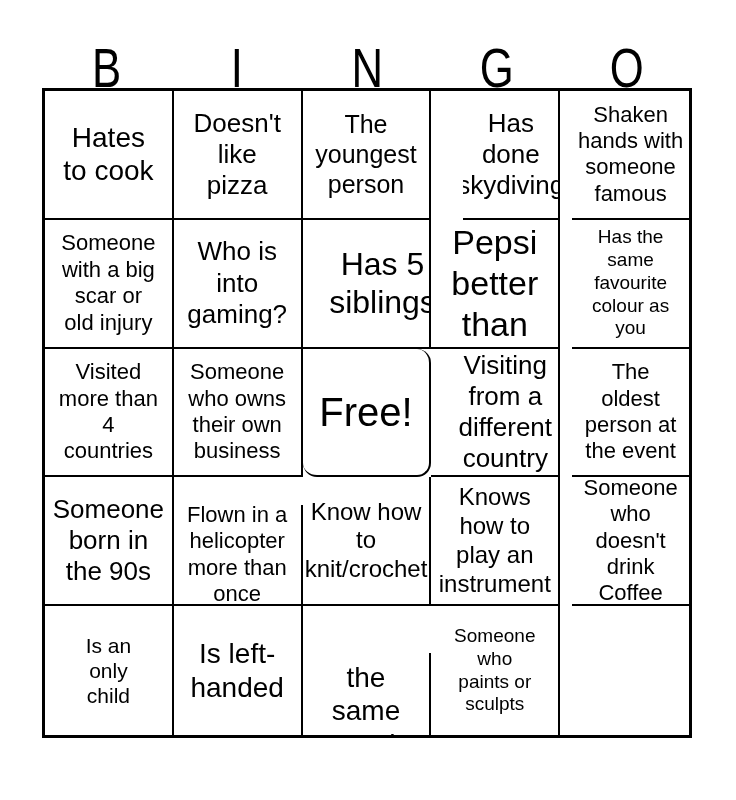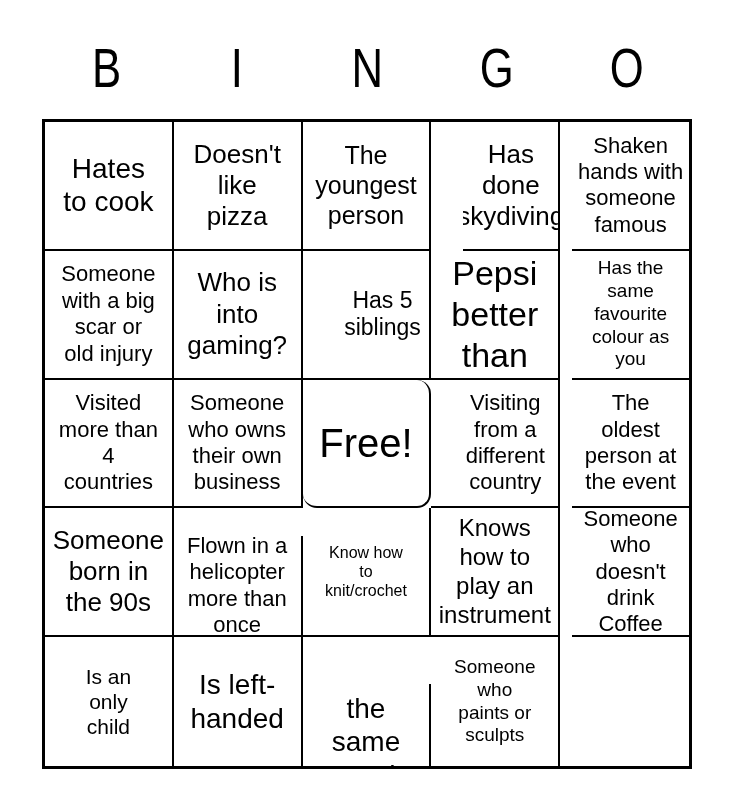--- a/index.html
+++ b/index.html
@@ -20,21 +20,21 @@
     display: flex;
   }
   .title .letter {
     flex: 1; display: flex; align-items: center; justify-content: center;
     font-size: 56px; font-weight: 400; color: var(--text-color, #000);
   }
   .title .letter span { display: inline-block; transform: scaleX(0.78); }
 
   
   .grid {
-    position: absolute; left: 42px; top: 119px;
+    position: absolute; left: 42px; top: 88px;
     width: 650px; height: 650px;
     border: 3px solid var(--border-color, #000);
     display: grid;
     grid-template-columns: repeat(5, 1fr);
     grid-template-rows: repeat(5, 1fr);
     background: var(--bg-color, #fff);
   }
   .cell {
     border-right: 2px solid var(--border-color, #000);
     border-bottom: 2px solid var(--border-color, #000);
@@ -51,31 +51,31 @@
   .cell:nth-child(n+21) { border-bottom: none; }
 
   
   .cell:nth-child(1)  { font-size: 28px; }
   .cell:nth-child(2)  { font-size: 26px; }
   .cell:nth-child(3)  { font-size: 25px; }
   .cell:nth-child(4)  { font-size: 26px; margin-left: 32px; }
   .cell:nth-child(5)  { font-size: 22px; }
   .cell:nth-child(6)  { font-size: 22px; }
   .cell:nth-child(7)  { font-size: 26px; }
-  .cell:nth-child(8)  { font-size: 23px; padding-left: 36px; }
+  .cell:nth-child(8)  { font-size: 32px; padding-left: 36px; }
   .cell:nth-child(9)  { font-size: 34px; }
   .cell:nth-child(10) { font-size: 19px; }
   .cell:nth-child(11) { font-size: 22px; }
   .cell:nth-child(12) { font-size: 22px; }
   .cell:nth-child(13) { font-size: 40px; border-radius: 14px; }
-  .cell:nth-child(14) { font-size: 22px; padding-left: 24px; }
+  .cell:nth-child(14) { font-size: 26px; padding-left: 24px; }
   .cell:nth-child(15) { font-size: 22px; }
   .cell:nth-child(16) { font-size: 26px; }
   .cell:nth-child(17) { font-size: 22px; margin-top: 28px; }
-  .cell:nth-child(18) { font-size: 16px; }
+  .cell:nth-child(18) { font-size: 24px; }
   .cell:nth-child(19) { font-size: 24px; }
   .cell:nth-child(20) { font-size: 22px; }
   .cell:nth-child(21) { font-size: 21px; }
   .cell:nth-child(22) { font-size: 28px; }
   .cell:nth-child(23) { font-size: 28px; margin-top: 47px; }
   .cell:nth-child(24) { font-size: 19px; }
   .cell:nth-child(25) { font-size: 24px; }
 </style>
 </head>
 <body style="--bg-color: #ffffff; --border-color: #000000; --text-color: #000000;">

